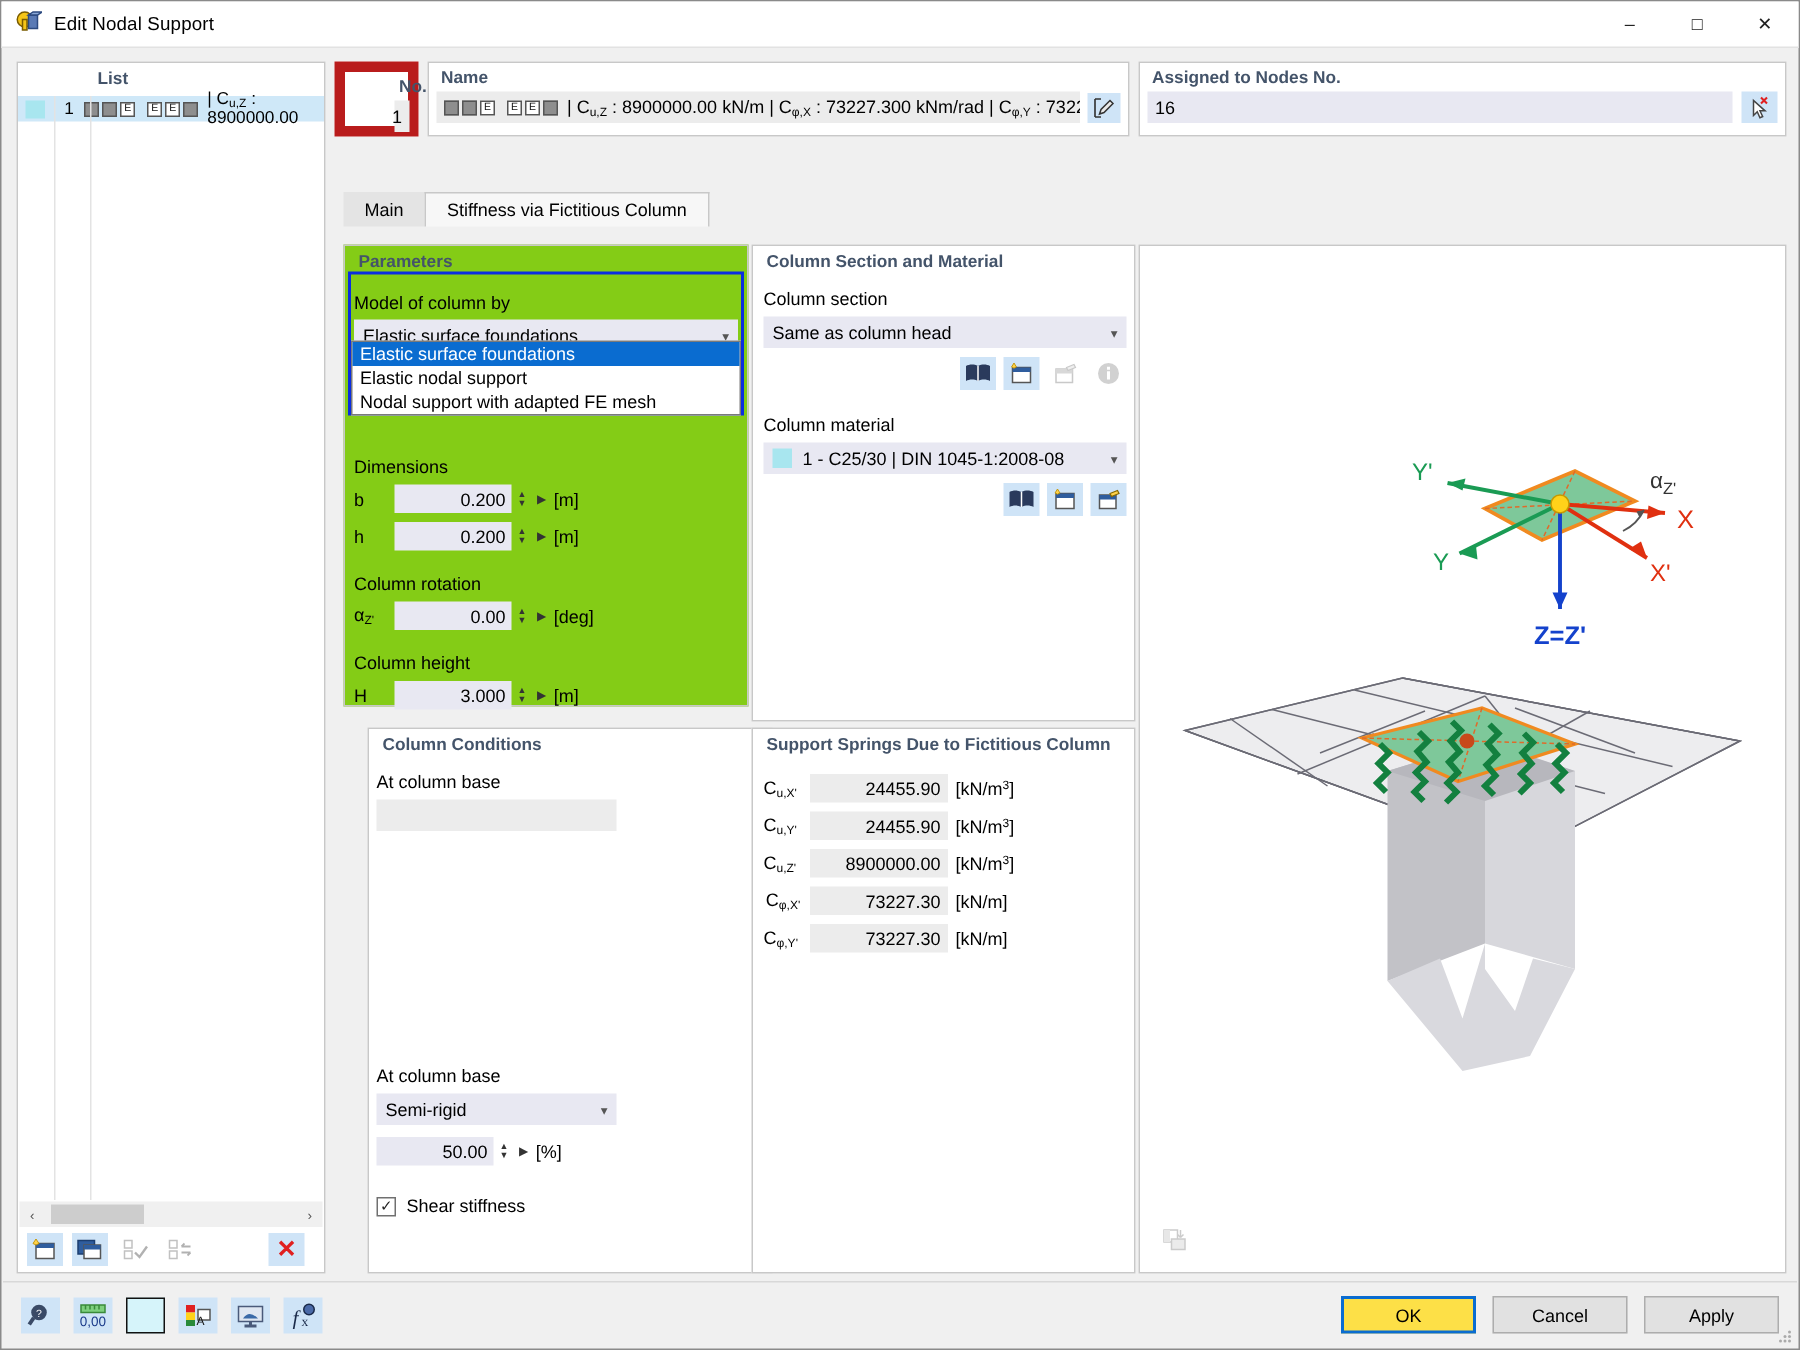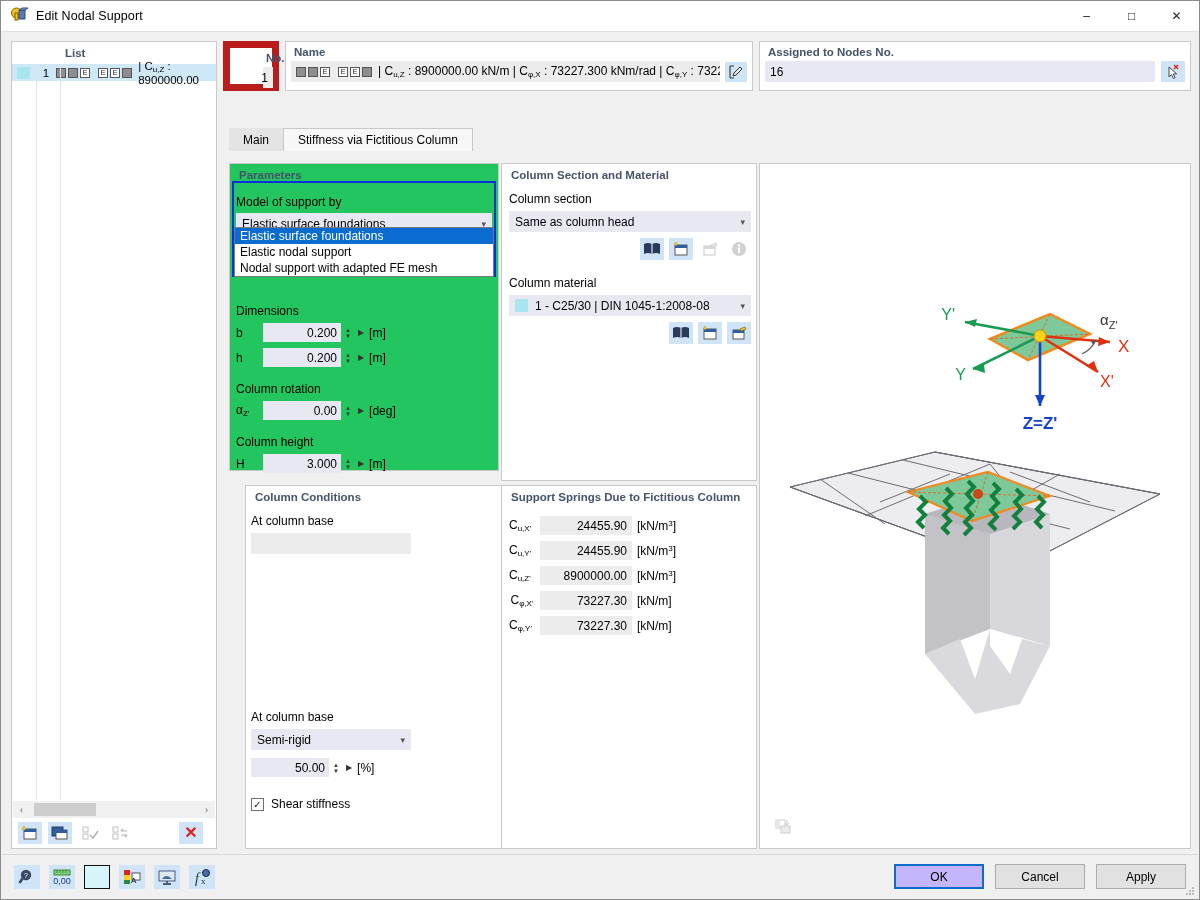--- a/index.html
+++ b/index.html
@@ -98,21 +98,21 @@
   
   .tabs { position:absolute; left:228px; top:95px; width:960px; height:23px; display:flex; }
   .tab {
     height:23px; padding:0 14px; display:flex; align-items:center;
     background:#e4e4e4; font-size:12px; color:#000;
   }
   .tab.active { background:#f7f7f7; border:1px solid #c8c8c8; border-bottom:none; }
 
   
   #params-panel { position:absolute; left:228px; top:130px; width:270px; height:308px;
-    background:#22c55e; border:1px solid #c8c8c8; }
+    background:#84cc16; border:1px solid #c8c8c8; }
   #colsec-panel { position:absolute; left:500px; top:130px; width:256px; height:318px;
     background:#fff; border:1px solid #c8c8c8; }
   #colcond-panel { position:absolute; left:244px; top:452px; width:270px; height:364px;
     background:#fff; border:1px solid #c8c8c8; }
   #springs-panel { position:absolute; left:500px; top:452px; width:256px; height:364px;
     background:#fff; border:1px solid #c8c8c8; }
   #view-panel { position:absolute; left:758px; top:130px; width:432px; height:686px;
     background:#fff; border:1px solid #c8c8c8; }
 
   .sect-title { padding:5px 9px 2px 9px; color:#44546a; font-weight:bold; font-size:11.5px; }
@@ -165,21 +165,21 @@
   
   .bottombar { position:absolute; left:1px; right:1px; bottom:1px; height:44px; background:#f0f0f0;
      border-top:1px solid #d8d8d8; }
   .bb-left { position:absolute; left:12px; top:10px; display:flex; gap:9px; }
   .bb-btn { width:26px; height:24px; background:#cfe4f7; display:flex; align-items:center; justify-content:center; }
   .bb-right { position:absolute; right:12px; top:9px; display:flex; gap:11px; }
   .dlg-btn {
     width:90px; height:25px; background:#e1e1e1; border:1px solid #adadad;
     display:flex; align-items:center; justify-content:center; font-size:12px;
   }
-  .dlg-btn.default { border:2px solid #0a6cd0; background:#c4b5fd; }
+  .dlg-btn.default { border:2px solid #0a6cd0; background:#fde047; }
 
   
   .view-icon { position:absolute; left:12px; bottom:10px; width:24px; height:22px;
     display:flex; align-items:center; justify-content:center; opacity:.5; }
 
   .resizer { position:absolute; right:3px; bottom:3px; width:10px; height:10px; }
 </style>
 </head>
 <body>
 
@@ -308,21 +308,21 @@
 
     <div class="tabs">
       <div class="tab">Main</div>
       <div class="tab active">Stiffness via Fictitious Column</div>
     </div>
 
     <div id="params-panel">
       <div class="sect-title">Parameters</div>
 
       <div style="position:absolute; left:6px; top:27px; width:256px;">
-        <div class="fld-label" style="margin:4px 0 4px 0;">Model of support by</div>
+        <div class="fld-label" style="margin:4px 0 4px 0;">Model of column by</div>
         <div class="combo">
           <span>Elastic surface foundations</span>
           <span class="chev">▾</span>
         </div>
 
         <div class="combo" style="margin-top:21px; position:relative;">
           <span>Rectangular</span>
           <span class="chev">▾</span>
         </div>
       </div>

